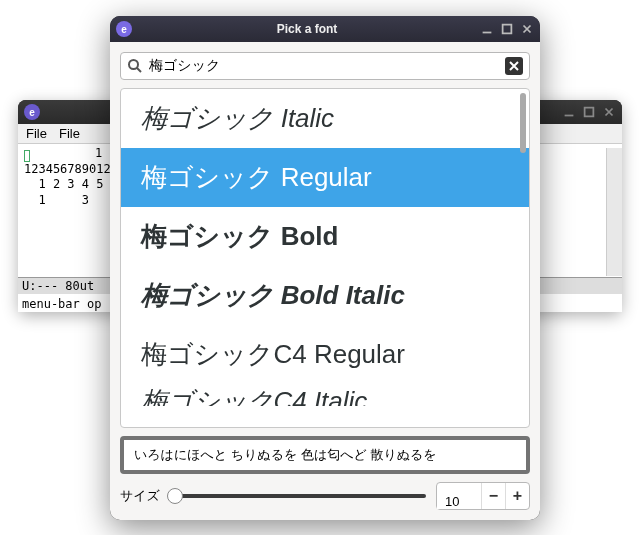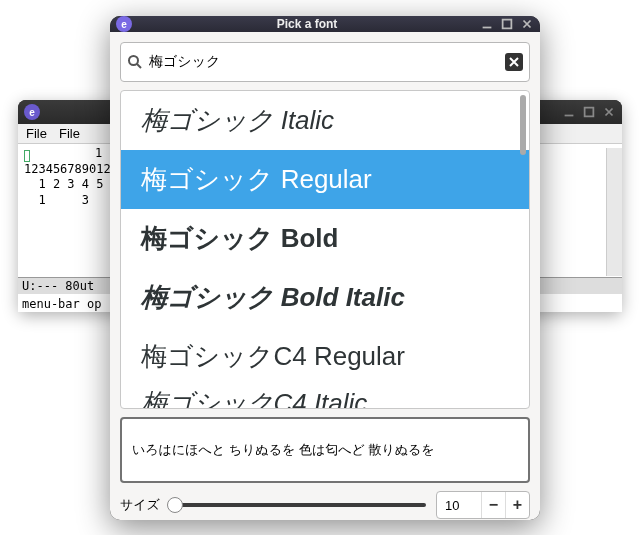--- a/index.html
+++ b/index.html
@@ -136,21 +136,21 @@
   padding: 10px;
   gap: 8px;
 }
 .search-row {
   position: relative;
   background: #fff;
   border: 1px solid #b8b8b8;
   border-radius: 4px;
   display: flex;
   align-items: center;
-  height: 40px;
+  height: 28px;
 }
 .search-row .sicon {
   width: 16px; height: 16px;
   margin: 0 6px;
   fill: #555;
 }
 .search-row input {
   flex: 1;
   border: none;
   outline: none;
@@ -189,23 +189,23 @@
 .font-item.partial { height: 22px; overflow: hidden; padding-top: 0; padding-bottom: 0; font-style: italic;}
 .list-scroll {
   position: absolute;
   right: 3px; top: 4px;
   width: 6px; height: 60px;
   background: #aaa;
   border-radius: 3px;
 }
 .preview {
   background: #fff;
-  border: 2px solid #737373;
-  border-radius: 4px;
-  padding: 22px 10px;
+  border: 4px solid #737373;
+  border-radius: 4px;
+  padding: 6px 10px;
   font-size: 13px;
 }
 .size-row {
   display: flex;
   align-items: center;
   gap: 10px;
 }
 .size-label {
   font-size: 13px;
 }
@@ -227,21 +227,21 @@
   left: 2%;
   top: 50%;
   width: 16px; height: 16px;
   background: #fff;
   border: 1px solid #888;
   border-radius: 50%;
   transform: translate(-50%, -50%);
 }
 .size-spin {
   display: flex;
-  align-items: center;
+  align-items: flex-end;
   background: #fff;
   border: 1px solid #b8b8b8;
   border-radius: 4px;
   height: 28px;
 }
 .size-value {
   width: 44px;
   padding: 0 8px;
   font-size: 13px;
   border: none;

